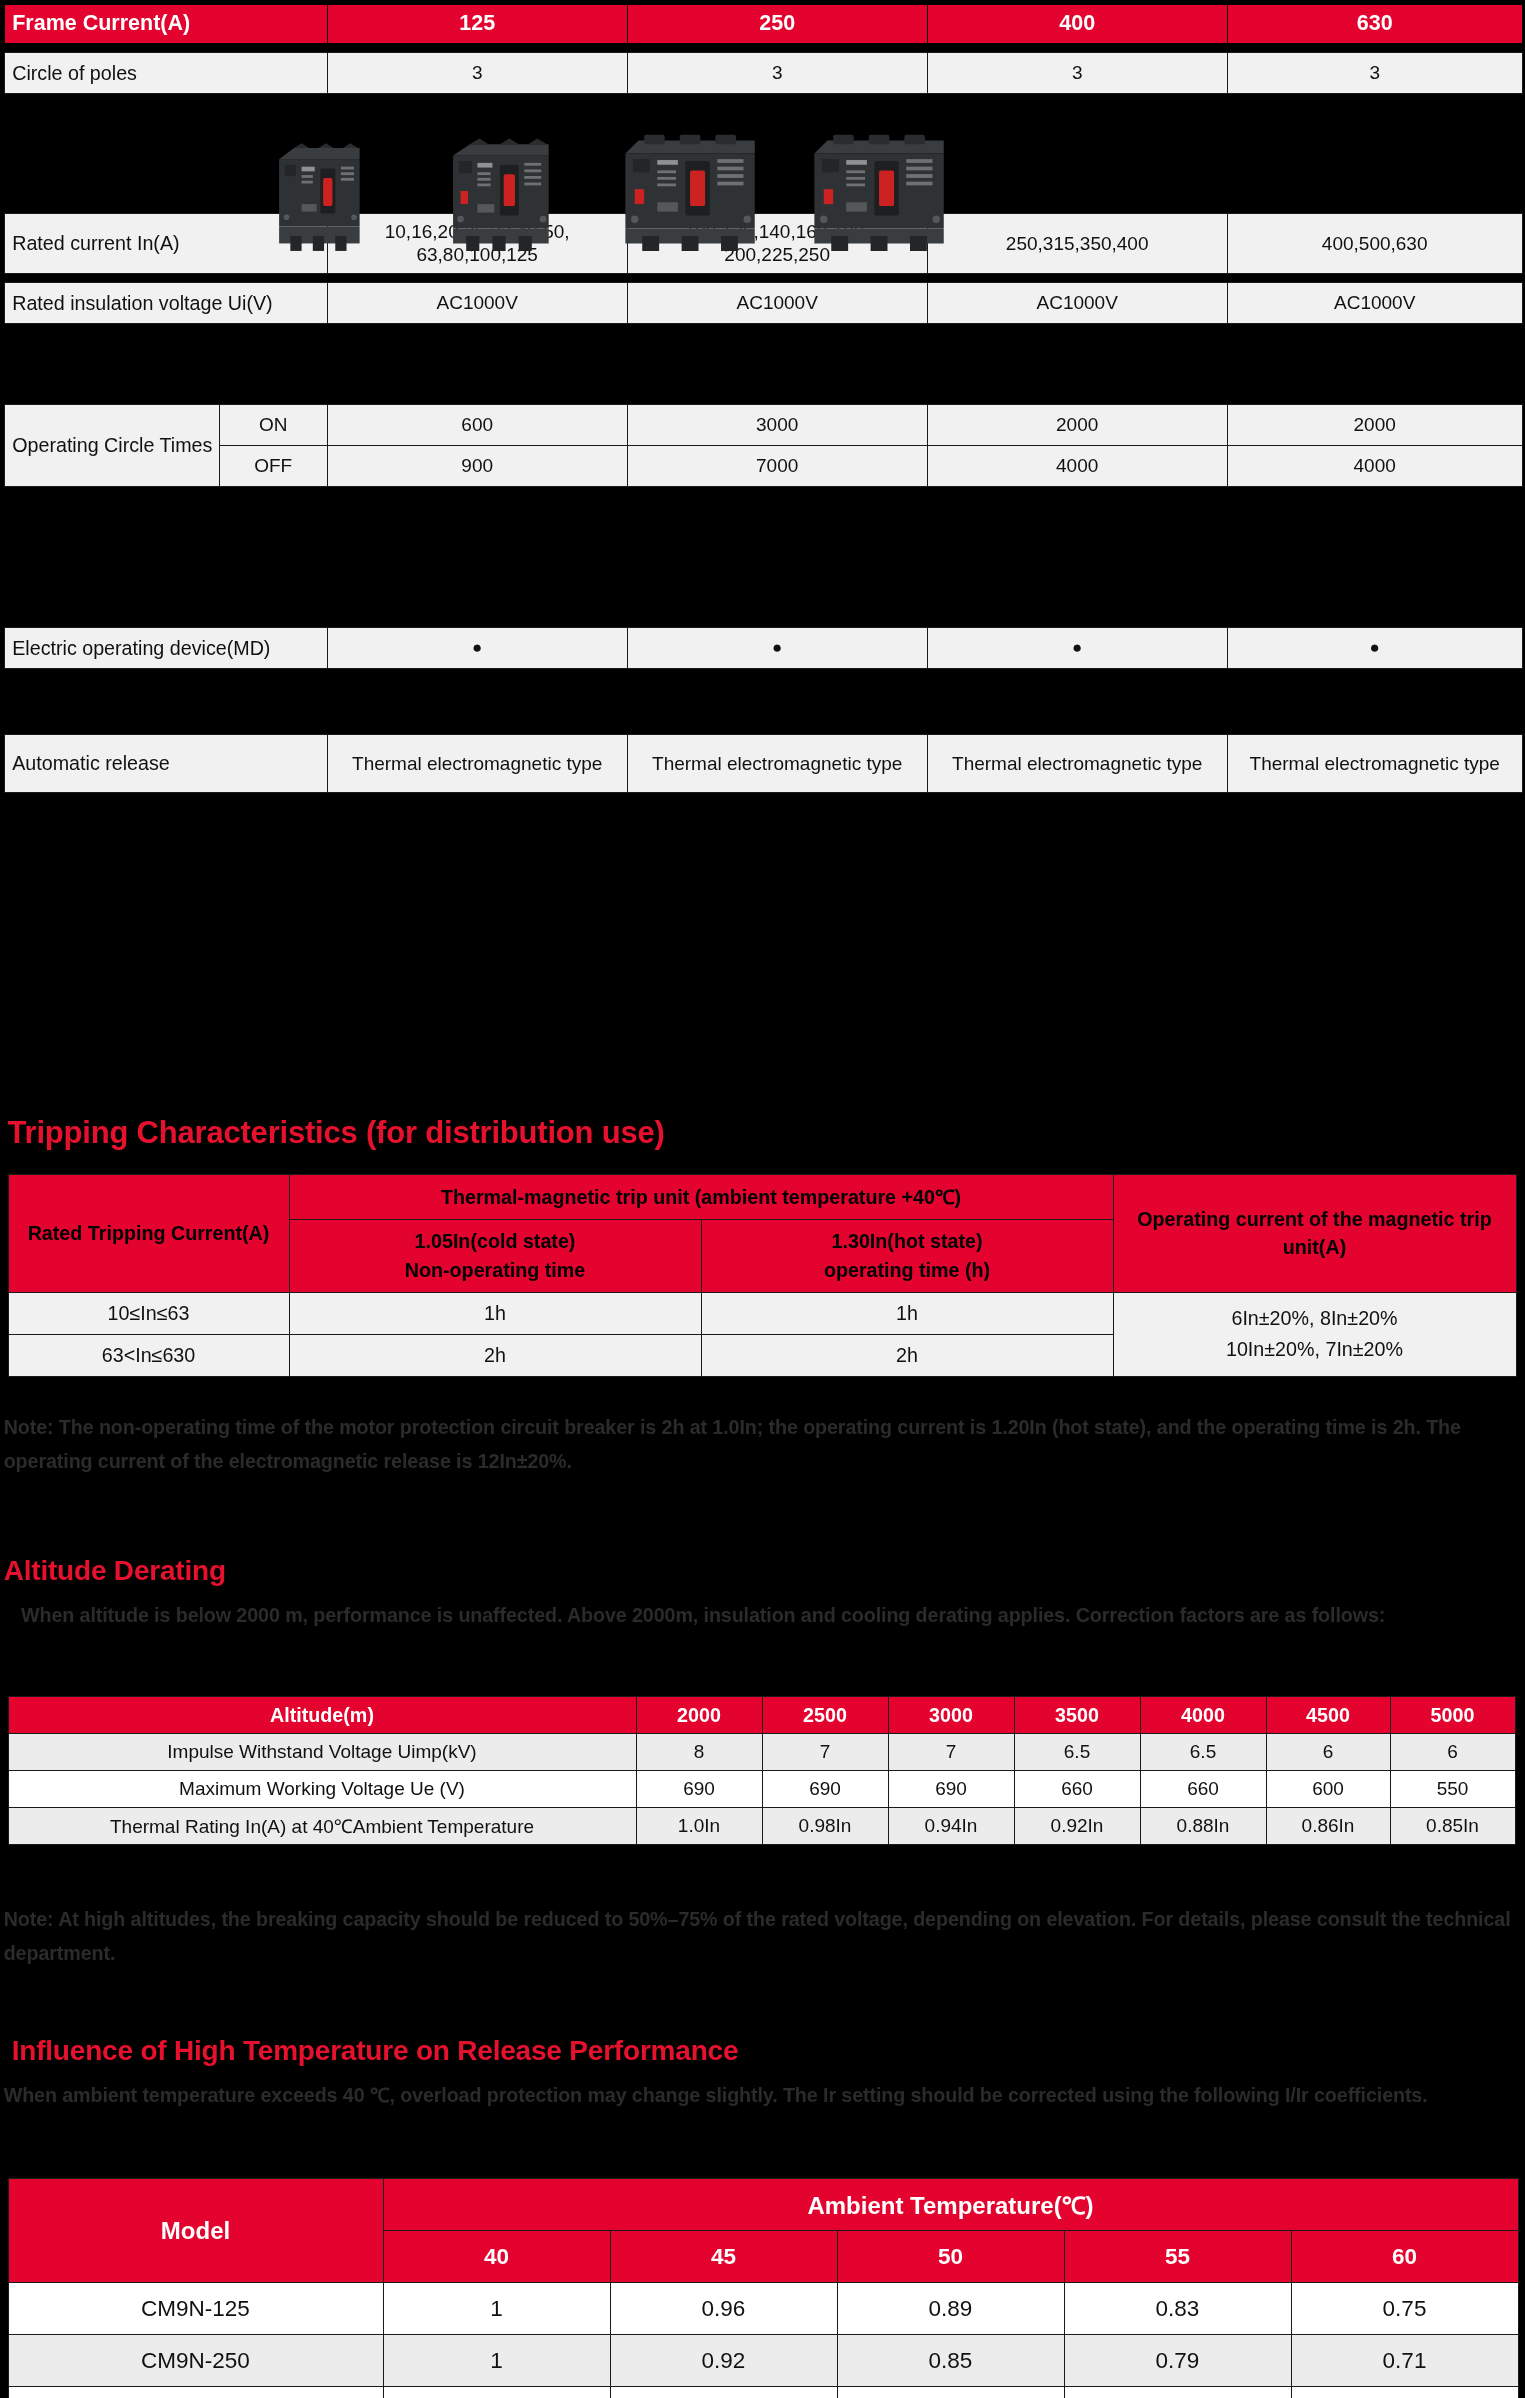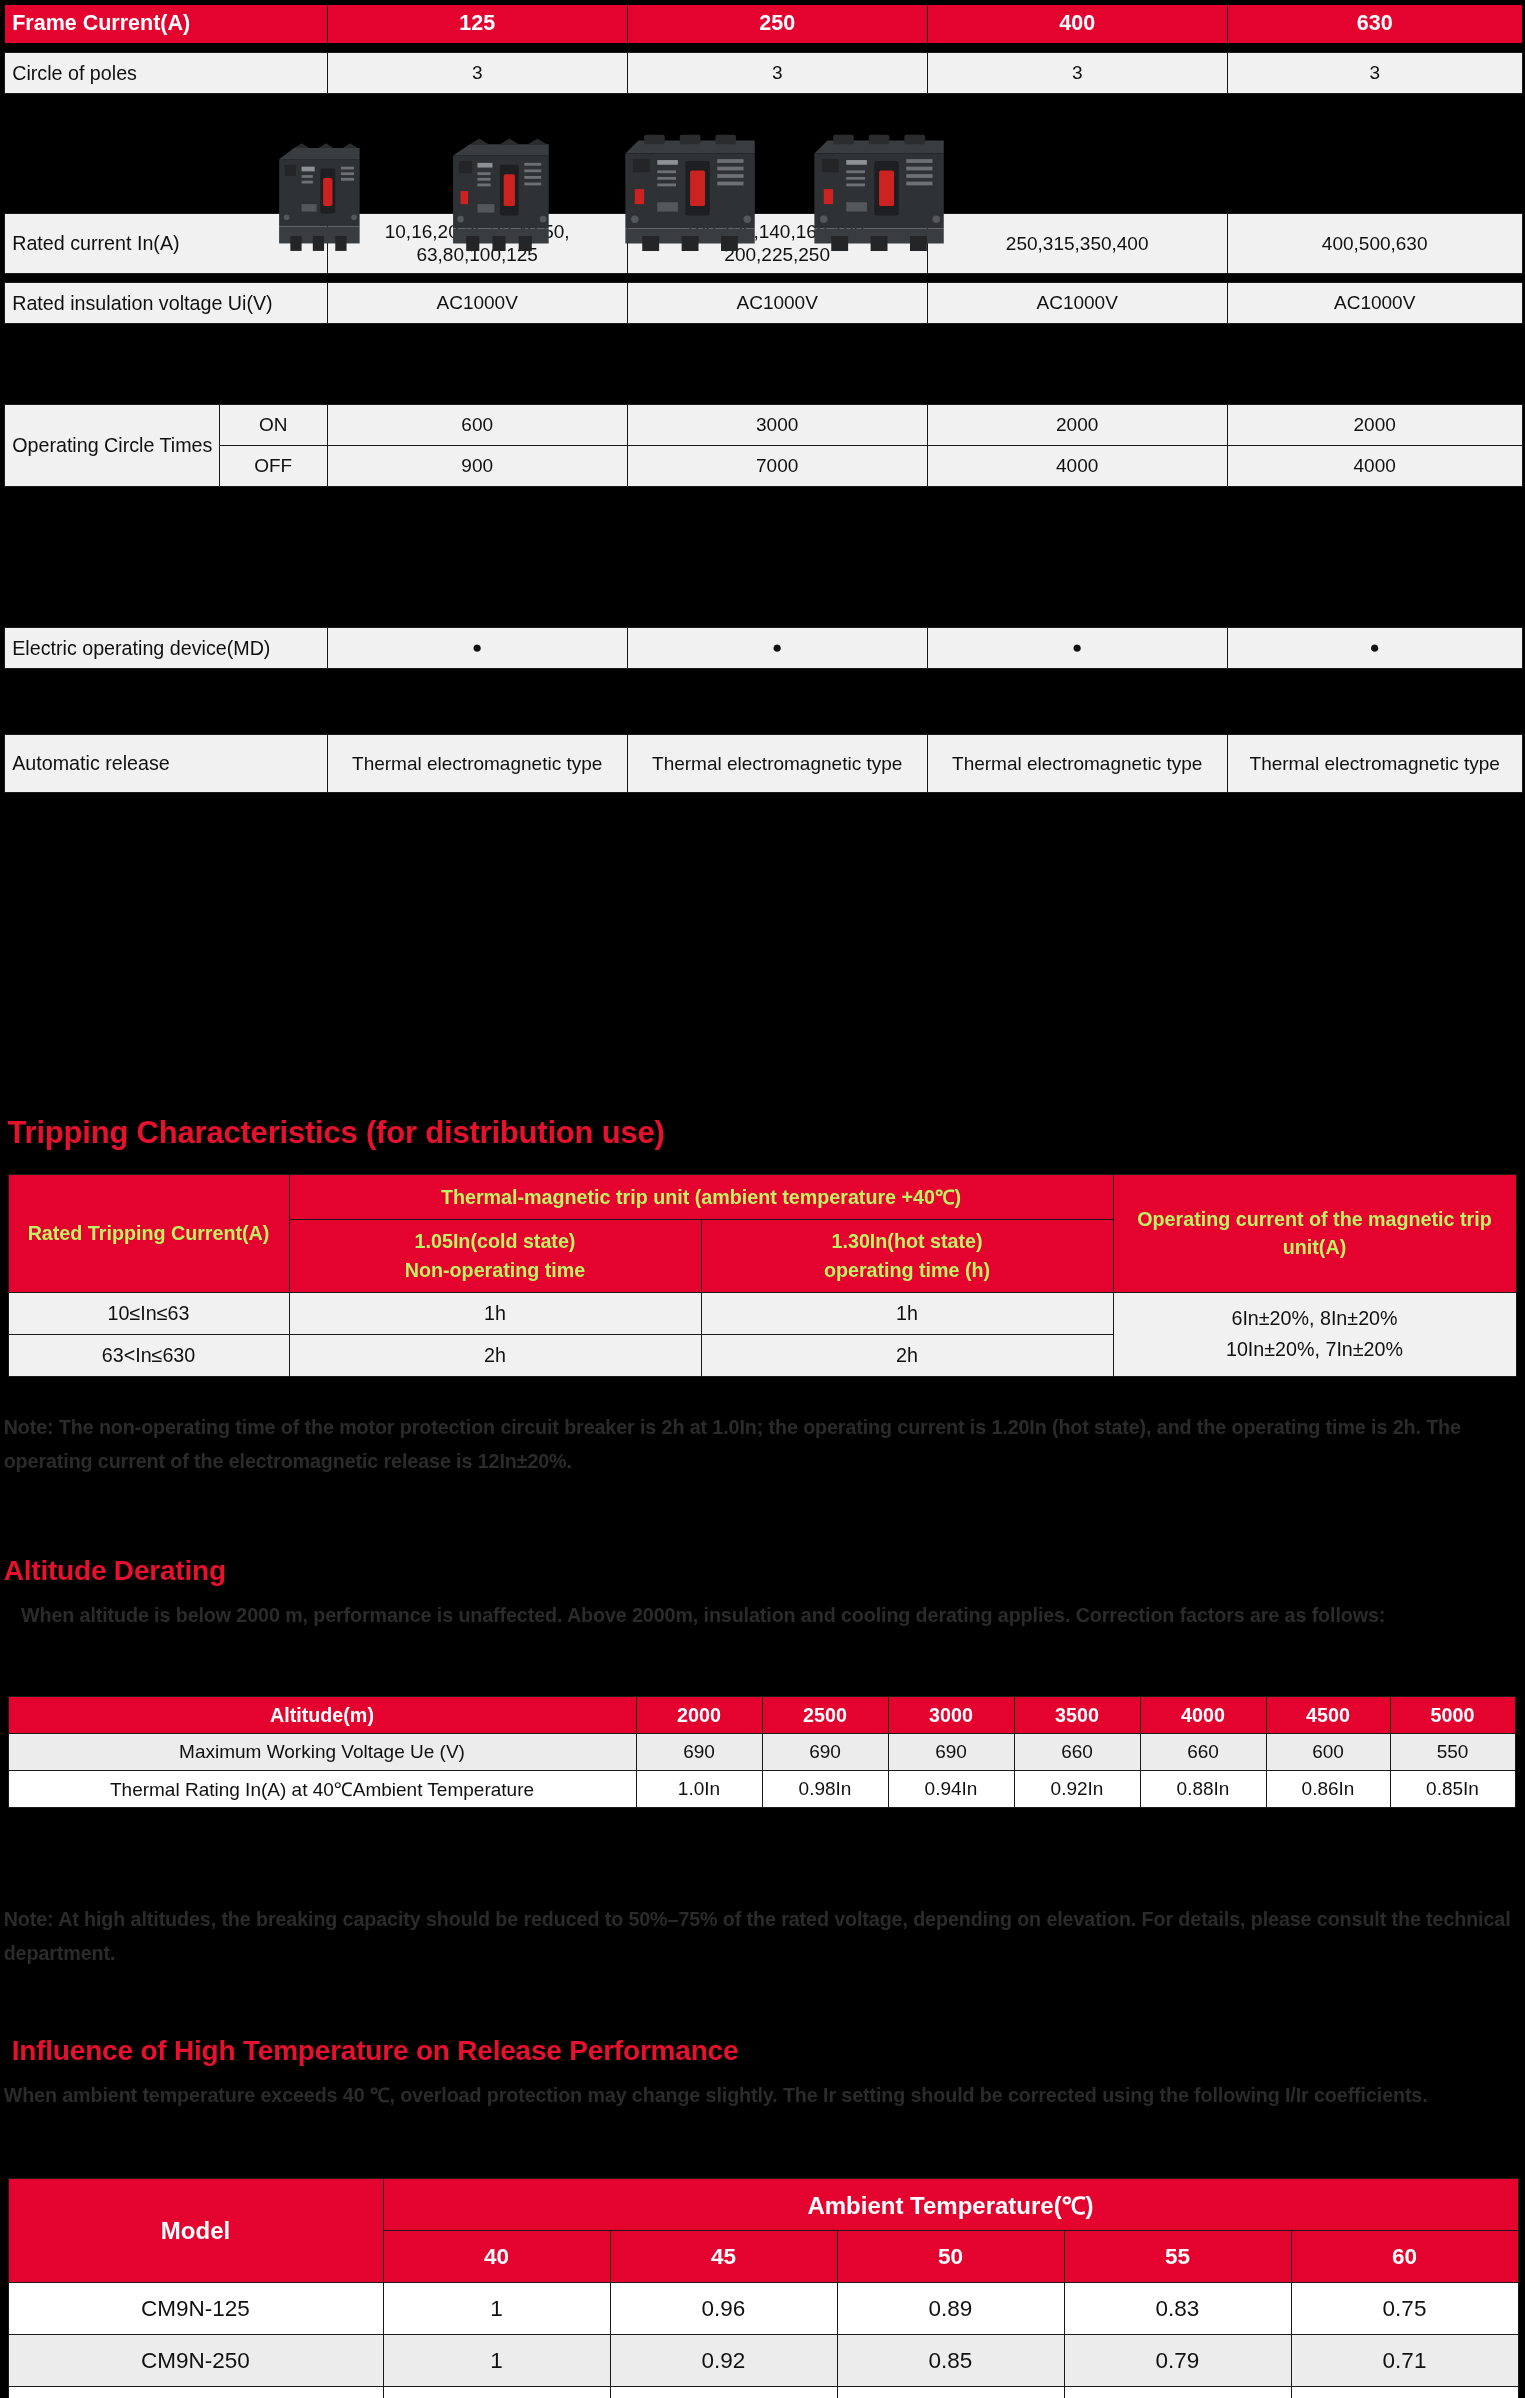--- a/index.html
+++ b/index.html
@@ -57,21 +57,21 @@
   }
   .body-txt {
     position: absolute; color: #2b2b2b; font-size: 19.7px;
     line-height: 1.75; font-weight: bold; letter-spacing: -0.1px;
   }
 
   
   .trip { position: absolute; left: 7.5px; top: 1174px; width: 1508px; }
   .trip td { font-size: 19.7px; }
   .trip .rh {
-    background: #e4032e; color: #bef264; font-weight: bold;
+    background: #e4032e; color: #000000; font-weight: bold;
     line-height: 1.45; padding: 7.5px 3.7px;
   }
   .trip .val { height: 42px; }
 
   
   .alt { position: absolute; left: 7.5px; top: 1696px; width: 1508px; }
   .alt td { font-size: 19px; height: 37px; }
   .alt .rh { background: #e4032e; color: #fff; font-weight: bold; font-size: 19.7px; }
   .alt .name { font-size: 19px; }
   .alt tr:nth-child(odd) td:not(.rh) { background: #ffffff; }
@@ -359,20 +359,30 @@
       <td class="rh">Altitude(m)</td>
       <td class="rh">2000</td>
       <td class="rh">2500</td>
       <td class="rh">3000</td>
       <td class="rh">3500</td>
       <td class="rh">4000</td>
       <td class="rh">4500</td>
       <td class="rh">5000</td>
     </tr>
     <tr>
+      <td class="name">Impulse Withstand Voltage Uimp(kV)</td>
+      <td>8</td>
+      <td>7</td>
+      <td>7</td>
+      <td>6.5</td>
+      <td>6.5</td>
+      <td>6</td>
+      <td>6</td>
+    </tr>
+    <tr>
       <td class="name">Maximum Working Voltage Ue (V)</td>
       <td>690</td>
       <td>690</td>
       <td>690</td>
       <td>660</td>
       <td>660</td>
       <td>600</td>
       <td>550</td>
     </tr>
     <tr>

